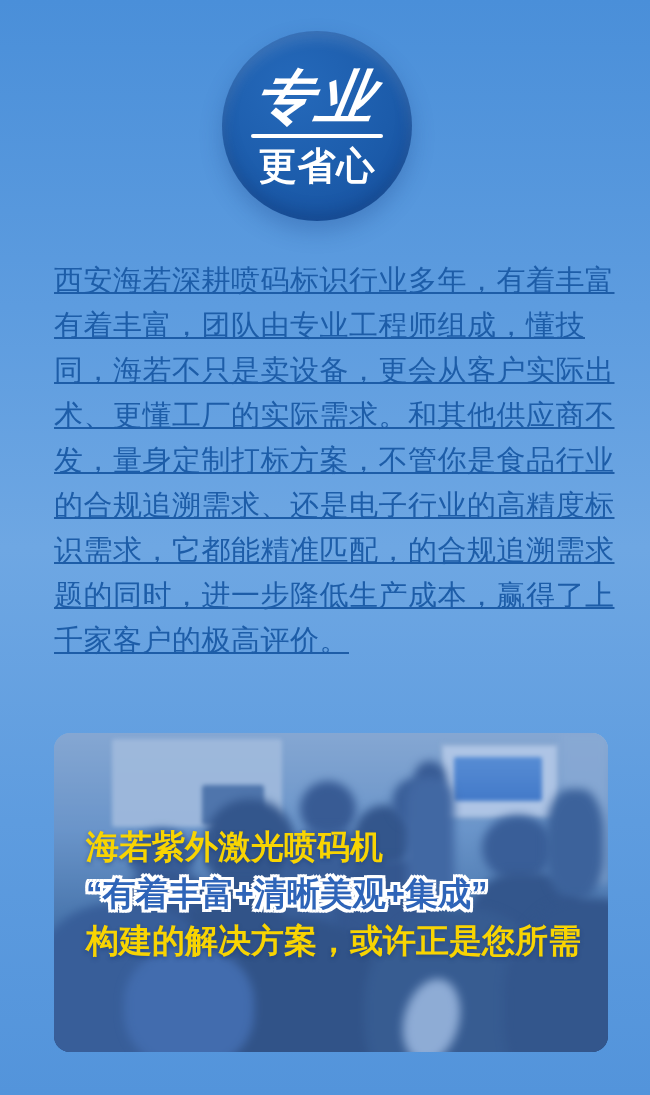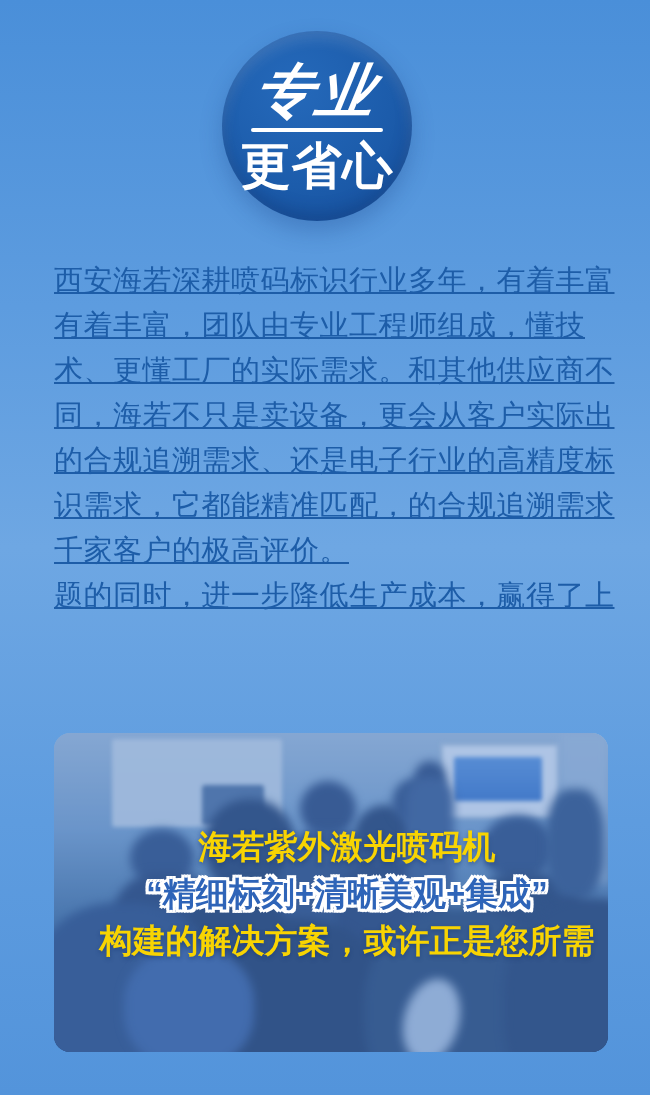--- a/index.html
+++ b/index.html
@@ -21,21 +21,21 @@
                 inset 0 8px 14px rgba(255,255,255,0.14);
     display: flex; flex-direction: column; align-items: center; justify-content: center;
   }
   .badge-title {
     color: #ffffff; font-size: 58px; font-weight: bold;
     font-style: italic; transform: skewX(-9deg);
     letter-spacing: 3px; line-height: 1; white-space: nowrap;
   }
   .badge-divider { width: 132px; height: 4px; background: #ffffff; margin: 8px 0 9px 0; border-radius: 2px; }
   .badge-subtitle {
-    color: #ffffff; font-size: 50px; font-weight: bold;
+    color: #ffffff; font-size: 38px; font-weight: bold;
     line-height: 1; letter-spacing: 1px; white-space: nowrap;
   }
 
   
   .intro { position: absolute; left: 54px; top: 258px; width: 560px; }
   .intro-line {
     color: #1d5da8; font-size: 29px; line-height: 45px;
     letter-spacing: 0.5px; white-space: nowrap; font-weight: normal; text-decoration: underline;
   }
 
@@ -80,47 +80,48 @@
   .j1 { left: 70px;  top: 215px; width: 130px; height: 120px; background: #3b619e; border-radius: 45%; }
   .l1 { left: 350px; top: 245px; width: 55px;  height: 85px;  background: #b9cbe0; border-radius: 50%; transform: rotate(15deg); }
 
   .photo-overlay {
     position: absolute; inset: 0;
     background: rgba(77,125,198,0.40);
     z-index: 2;
   }
 
   
-  .caption { position: absolute; left: 0; right: 0; text-align: center; z-index: 5; font-weight: bold; line-height: 1.2; white-space: nowrap; margin-left: 32px; }
+  .caption { position: absolute; left: 0; right: 0; z-index: 5; font-weight: bold; line-height: 1.2; white-space: nowrap; margin-left: 32px; }
   .caption-1 { top: 94px; font-size: 33px; color: #f8d402; text-shadow: 0 2px 4px rgba(20,50,110,0.45); }
   .caption-2 {
     top: 141px; font-size: 33px; color: #2e64b8;
     text-shadow: -3px -3px 0 #fff, 3px -3px 0 #fff, -3px 3px 0 #fff, 3px 3px 0 #fff,
                  0 -3px 0 #fff, 0 3px 0 #fff, -3px 0 0 #fff, 3px 0 0 #fff;
   }
   .caption-3 { top: 189px; font-size: 33px; color: #f8d402; text-shadow: 0 2px 4px rgba(20,50,110,0.45); font-family: Liberation Serif, serif; }
 </style>
 </head>
 <body>
 
 <div class="badge">
   <div class="badge-title">专业</div>
   <div class="badge-divider"></div>
   <div class="badge-subtitle">更省心</div>
 </div>
 
 <div class="intro">
   <div class="intro-line">西安海若深耕喷码标识行业多年，有着丰富</div>
   <div class="intro-line">有着丰富，团队由专业工程师组成，懂技</div>
+  <div class="intro-line">同，海若不只是卖设备，更会从客户实际出</div>
   <div class="intro-line">术、更懂工厂的实际需求。和其他供应商不</div>
-  <div class="intro-line">同，海若不只是卖设备，更会从客户实际出</div>
+  <div class="intro-line">发，量身定制打标方案，不管你是食品行业</div>
   <div class="intro-line">的合规追溯需求、还是电子行业的高精度标</div>
   <div class="intro-line">识需求，它都能精准匹配，的合规追溯需求</div>
+  <div class="intro-line">题的同时，进一步降低生产成本，赢得了上</div>
   <div class="intro-line">千家客户的极高评价。</div>
-  <div class="intro-line">题的同时，进一步降低生产成本，赢得了上</div>
 </div>
 
 <div class="photo">
 
   <div class="shape machine blur-light"></div>
   <div class="shape machine-panel blur-light"></div>
   <div class="shape tv blur-light"></div>
   <div class="shape tv-content blur-light"></div>
   <div class="shape pillar blur-soft"></div>
 
@@ -142,15 +143,15 @@
   <div class="shape s1 blur-soft"></div>
   <div class="shape s2 blur-soft"></div>
   <div class="shape s3 blur-soft"></div>
   <div class="shape s4 blur-soft"></div>
   <div class="shape j1 blur-soft"></div>
   <div class="shape l1 blur-soft"></div>
 
   <div class="photo-overlay"></div>
 
   <div class="caption caption-1">海若紫外激光喷码机</div>
-  <div class="caption caption-2">“精细标刻+清晰美观+集成”</div>
+  <div class="caption caption-2">“有着丰富+清晰美观+集成”</div>
   <div class="caption caption-3">构建的解决方案，或许正是您所需</div>
 </div>
 
 </body></html>

